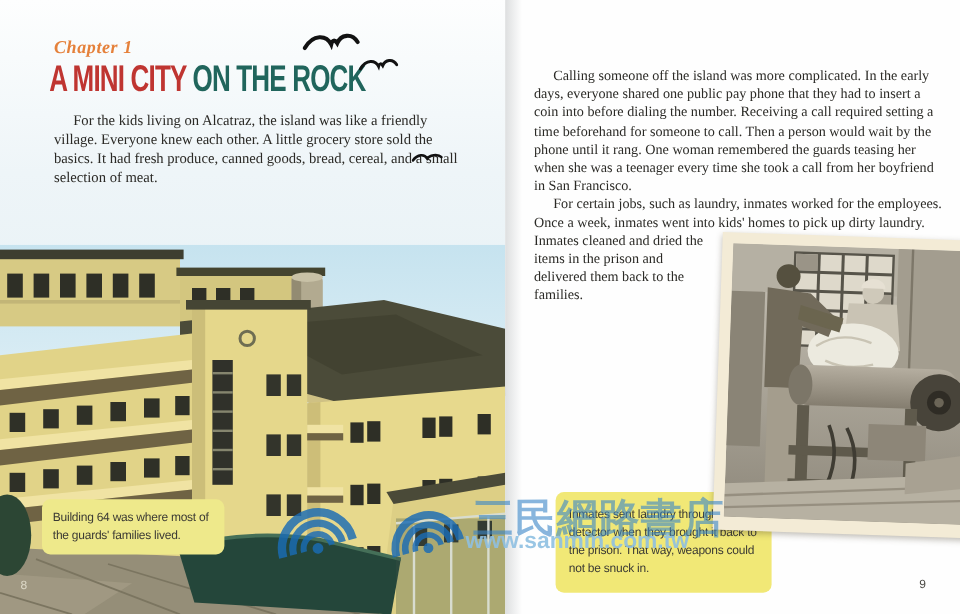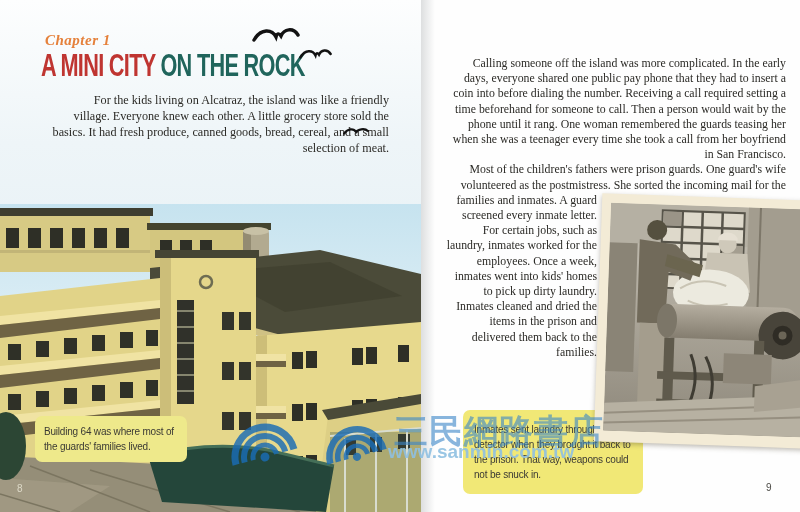--- a/index.html
+++ b/index.html
@@ -10,21 +10,21 @@
              background:linear-gradient(180deg,#fdfefe 0%,#eef5f8 28%,#e7f1f5 55%);}
   .chapter-label{position:absolute;left:45px;top:32px;font-style:italic;font-weight:bold;
                  font-size:15px;color:#e5813b;letter-spacing:.5px;}
   .title{position:absolute;left:41px;top:50px;white-space:nowrap;
          font-family:"Liberation Sans",sans-serif;font-weight:700;font-size:31px;
          letter-spacing:-1px;transform:scaleX(.70);transform-origin:left top;line-height:1;}
   .title .t-red{color:#bf3531;}
   .title .t-teal{color:#20655c;}
   .lp-text{position:absolute;left:45px;top:92px;width:344px;font-size:12.2px;
            line-height:16px;color:#2b2a26;}
-  .lp-text p,.rp-text p{margin:0;text-indent:16px;text-align:right;}
+  .lp-text p,.rp-text p{margin:0;text-indent:16px;}
   .lp-photo{position:absolute;left:0;top:204px;width:421px;height:308px;z-index:1;}
   .lp-photo svg{display:block;width:100%;height:100%;}
   .caption{font-family:"Liberation Sans",sans-serif;letter-spacing:-.2px;color:#3b3a34;
            border-radius:7px;z-index:2;}
   .lp-caption{position:absolute;left:6px;top:416px;width:152px;box-sizing:border-box;
               padding:8px 9px;background:#eee98b;font-size:10px;line-height:15px;margin-left:29px;}
   .lp-pagenum{position:absolute;left:17px;top:483px;font-family:"Liberation Sans",sans-serif;
               font-size:10px;color:#ddd9c8;z-index:3;}
   .bird{position:absolute;z-index:2;}
   
@@ -219,21 +219,20 @@
     <svg class="bird" style="left:343px;top:124px" width="26" height="14" viewBox="0 0 48 22">
       <path d="M2,16 C9,6 20,6 24,13 C27,8 40,5 46,11" fill="none" stroke="#121212" stroke-width="4" stroke-linecap="round"></path>
     </svg>
   </div>
 
   <div class="page-right">
     <div class="rp-text">
       <div class="float-spacer"></div>
       <div class="photo-float"></div>
       <p>Calling someone off the island was more complicated. In the early days, everyone shared one public pay phone that they had to insert a coin into before dialing the number. Receiving a call required setting a time beforehand for someone to call. Then a person would wait by the phone until it rang. One woman remembered the guards teasing her when she was a teenager every time she took a call from her boyfriend in San Francisco.</p>
-      <p>Most of the children's fathers were prison guards. One guard's wife volunteered as the postmistress. She sorted the incoming mail for the families and inmates. A guard screened every inmate letter.</p>
       <p>For certain jobs, such as laundry, inmates worked for the employees. Once a week, inmates went into kids' homes to pick up dirty laundry. Inmates cleaned and dried the items in the prison and delivered them back to the families.</p>
     </div>
 
     <div class="caption rp-caption">Inmates sent laundry through a metal detector when they brought it back to the prison. That way, weapons could not be snuck in.</div>
 
     <div class="rp-photo">
       <svg viewBox="0 0 197 230" preserveAspectRatio="none">
         <defs>
           <linearGradient id="pg" x1="0" y1="0" x2="0" y2="1">
             <stop offset="0" stop-color="#c7c2b6"></stop>

